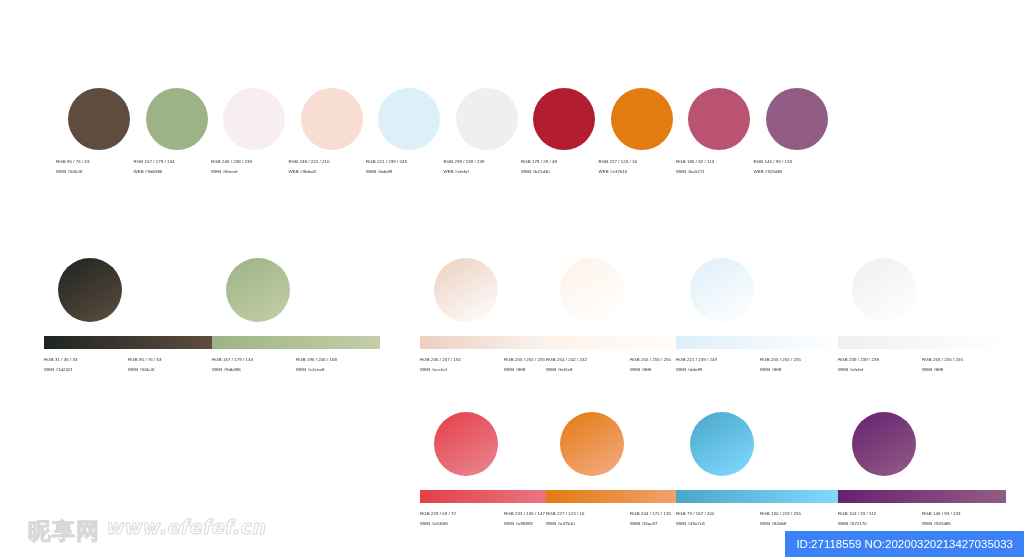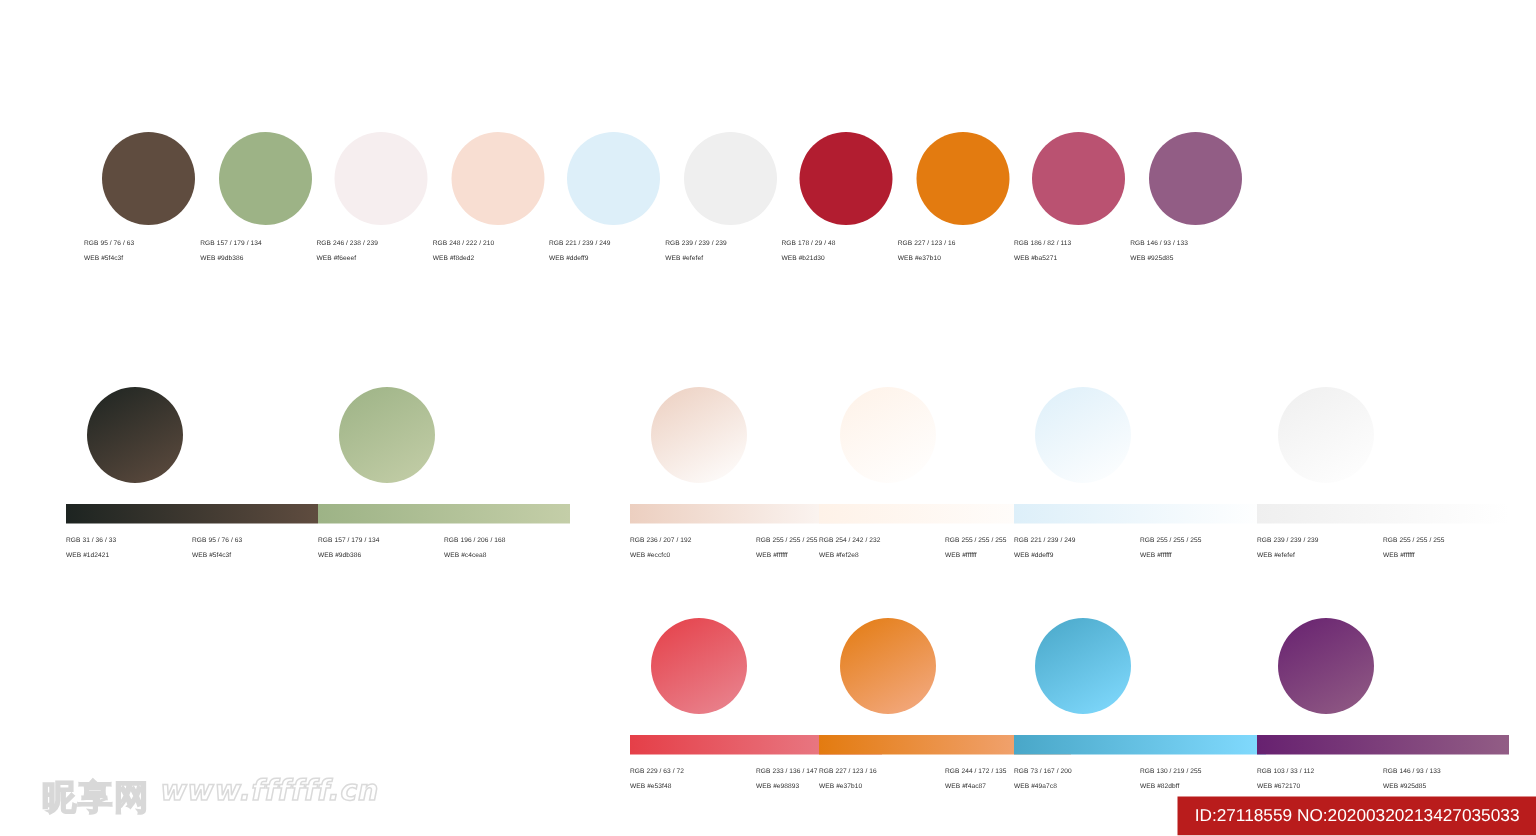--- a/index.html
+++ b/index.html
@@ -45,21 +45,21 @@
     text-shadow:0 0 0 #d6d6d6;
     font-family:"DejaVu Sans",sans-serif;
   }
   .wm-url{
     font-size:19px;font-style:italic;font-weight:bold;
     color:#ffffff;-webkit-text-stroke:1px #d9d9d9;
     font-family:"DejaVu Sans",sans-serif;letter-spacing:.5px;
   }
   .idbar{
     position:absolute;right:0;bottom:0;
-    background:#b91c1c;color:#ffffff;
+    background:#3b82f6;color:#ffffff;
     font-size:11.5px;line-height:26px;height:26px;
     padding:0 11px;white-space:nowrap;
     font-family:"Liberation Sans",sans-serif;
   }
 </style>
 </head>
 <body>
 
 <div class="board">
 
@@ -275,18 +275,18 @@
           <div class="g-lab-col">
             <div class="lab rgb">RGB 146 / 93 / 133</div>
             <div class="lab web">WEB #925d85</div>
           </div>
         </div>
       </div>
     </div>
 
   <div class="wm">
     <span class="wm-cjk">昵享网</span>
-    <span class="wm-url">www.ffffff.cn</span>
+    <span class="wm-url">www.efefef.cn</span>
   </div>
 
   <div class="idbar">ID:27118559 NO:20200320213427035033</div>
 
 </div>
 
 </body></html>

